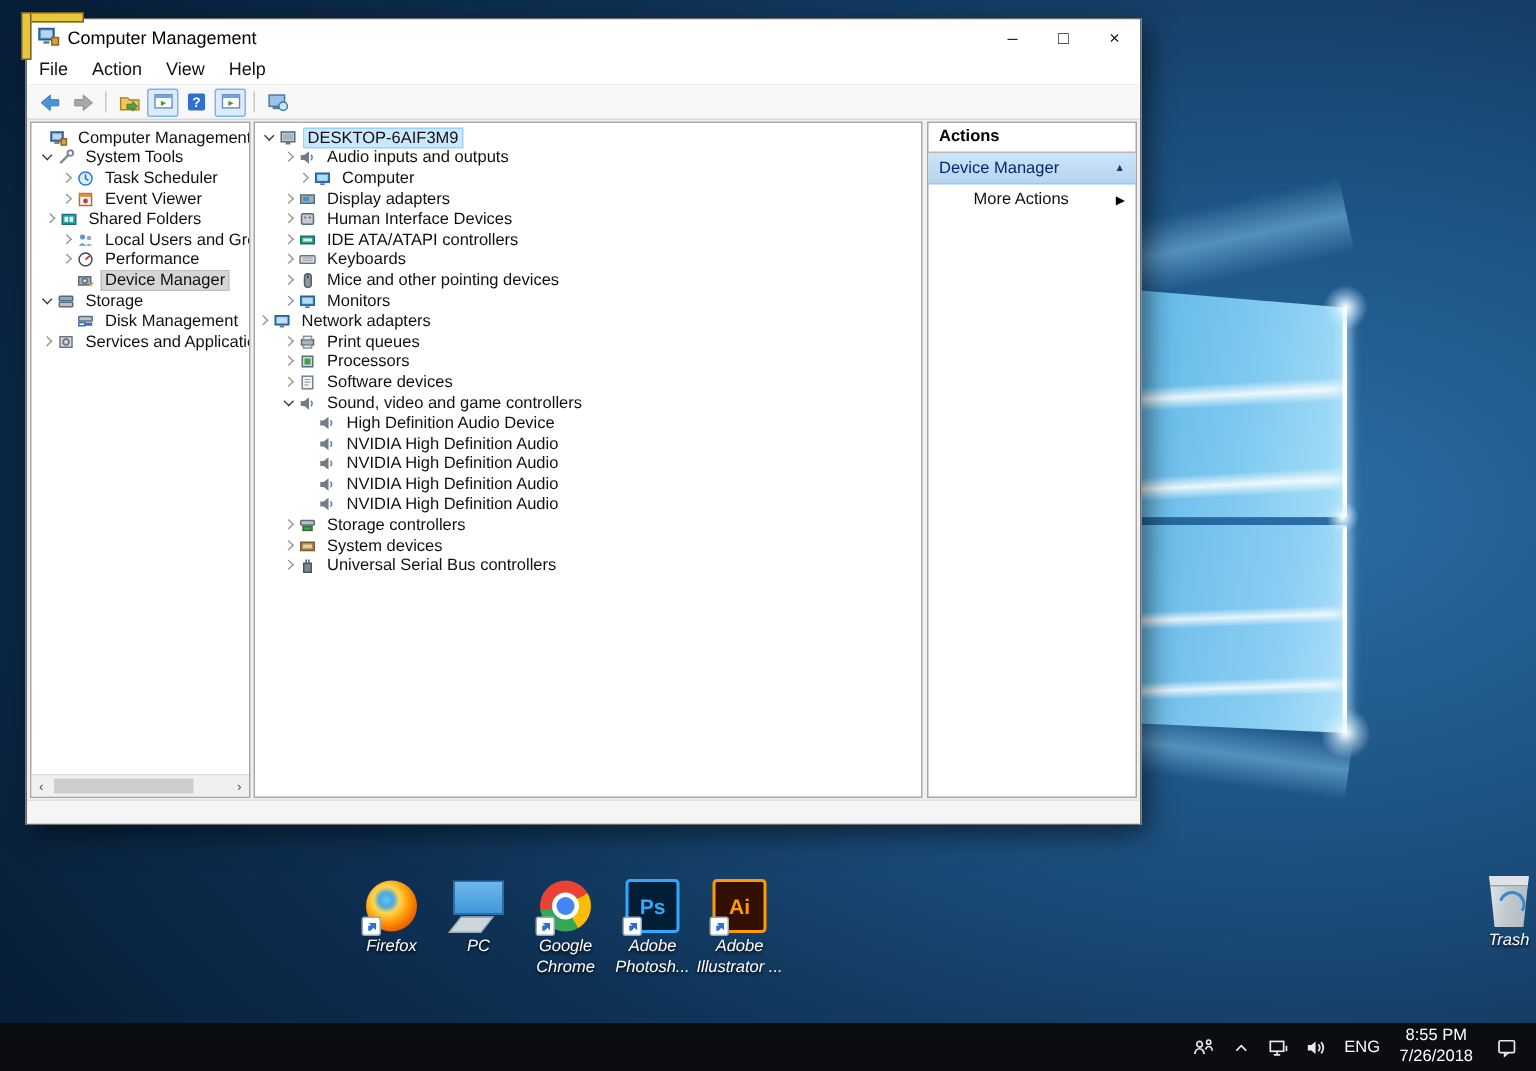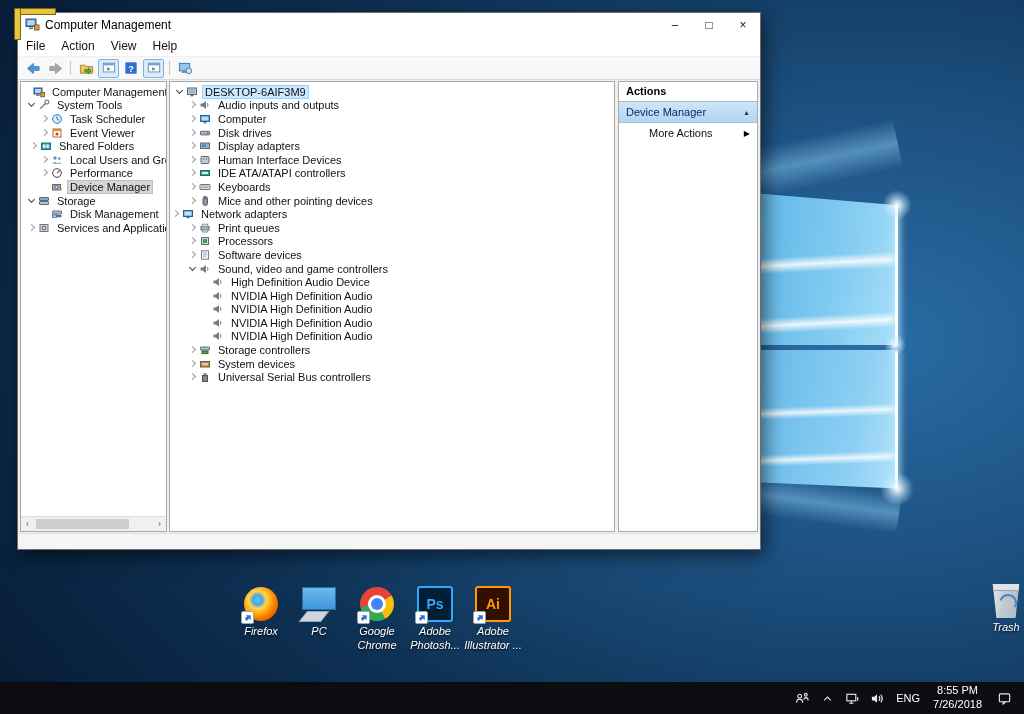--- a/index.html
+++ b/index.html
@@ -359,45 +359,35 @@
             <div class="trow" style="padding-left: 17px;">
               <span class="chev col"></span>
               <span class="ticon">
                 <svg viewBox="0 0 12 12">
                   <polygon points="1.5,4.4 3.8,4.4 7,1.9 7,10.1 3.8,7.6 1.5,7.6" fill="#717d89"></polygon>
                   <path d="M8.3 4.2q1.6 1.8 0 3.6" stroke="#717d89" fill="none"></path>
                 </svg>
               </span>
               <span class="tlabel">Audio inputs and outputs</span>
             </div>
-            <div class="trow" style="padding-left: 17px;">
+            <div class="trow" style="padding-left: 27px;">
               <span class="chev col"></span>
               <span class="ticon">
                 <svg viewBox="0 0 12 12">
                   <rect x="1.5" y="2.5" width="9" height="6" fill="#3d8fd6" stroke="#27659c"></rect>
                   <rect x="2.5" y="3.5" width="7" height="4" fill="#b4dcf5"></rect>
                   <rect x="4.5" y="9.2" width="3" height="1.2" fill="#6b757f"></rect>
                 </svg>
               </span>
               <span class="tlabel">Computer</span>
             </div>
             <div class="trow" style="padding-left: 17px;">
               <span class="chev col"></span>
               <span class="ticon">
                 <svg viewBox="0 0 12 12">
-                  <rect x="1.5" y="4.3" width="9" height="3.6" rx="0.5" fill="#aab4bd" stroke="#5f6b76"></rect>
-                  <circle cx="8.5" cy="6.1" r="0.6" fill="#3c4650"></circle>
-                </svg>
-              </span>
-              <span class="tlabel">Disk drives</span>
-            </div>
-            <div class="trow" style="padding-left: 17px;">
-              <span class="chev col"></span>
-              <span class="ticon">
-                <svg viewBox="0 0 12 12">
                   <rect x="1.5" y="3" width="9" height="5.5" fill="#9fb0bd" stroke="#5f6b76"></rect>
                   <rect x="3" y="4.2" width="4" height="2.8" fill="#3d8fd6"></rect>
                 </svg>
               </span>
               <span class="tlabel">Display adapters</span>
             </div>
             <div class="trow" style="padding-left: 17px;">
               <span class="chev col"></span>
               <span class="ticon">
                 <svg viewBox="0 0 12 12">
@@ -430,20 +420,31 @@
             </div>
             <div class="trow" style="padding-left: 17px;">
               <span class="chev col"></span>
               <span class="ticon">
                 <svg viewBox="0 0 12 12">
                   <rect x="4" y="1.5" width="4.5" height="9" rx="2.2" fill="#8d98a3" stroke="#525c66"></rect>
                   <line x1="6.2" y1="2.5" x2="6.2" y2="4.5" stroke="#39424b"></line>
                 </svg>
               </span>
               <span class="tlabel">Mice and other pointing devices</span>
+            </div>
+            <div class="trow" style="padding-left: 17px;">
+              <span class="chev col"></span>
+              <span class="ticon">
+                <svg viewBox="0 0 12 12">
+                  <rect x="1.5" y="2.5" width="9" height="6" fill="#3d8fd6" stroke="#27659c"></rect>
+                  <rect x="2.5" y="3.5" width="7" height="4" fill="#b4dcf5"></rect>
+                  <rect x="4.5" y="9.2" width="3" height="1.2" fill="#6b757f"></rect>
+                </svg>
+              </span>
+              <span class="tlabel">Monitors</span>
             </div>
             <div class="trow" style="padding-left: 0;">
               <span class="chev col"></span>
               <span class="ticon">
                 <svg viewBox="0 0 12 12">
                   <rect x="1.5" y="2.5" width="9" height="6" fill="#4b9bdb" stroke="#275f91"></rect>
                   <rect x="2.5" y="3.5" width="7" height="4" fill="#bfe0f5"></rect>
                   <rect x="4.5" y="9" width="3" height="1.3" fill="#6b757f"></rect>
                 </svg>
               </span>

